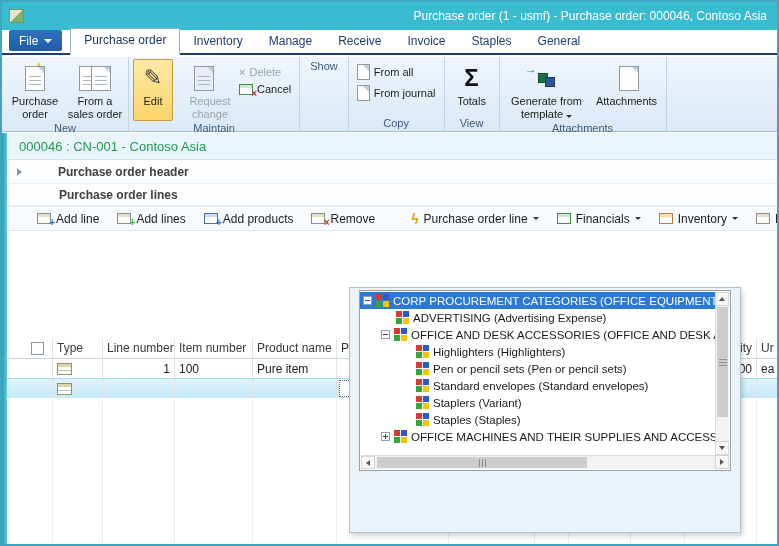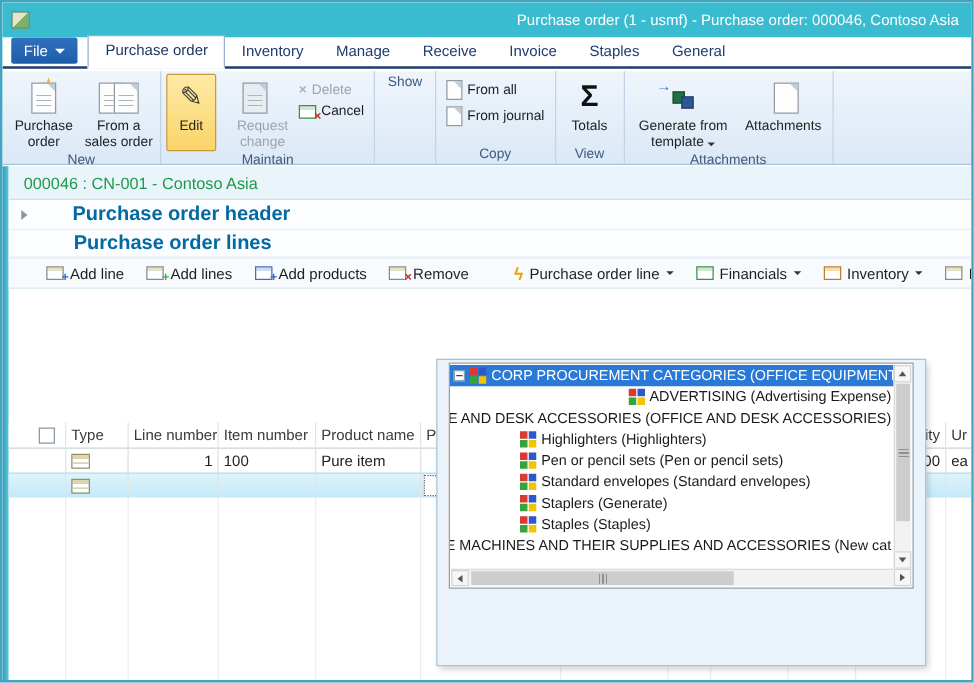--- a/index.html
+++ b/index.html
@@ -54,21 +54,21 @@
   .mini-grid.green { border-color:#3f8f49; background:linear-gradient(#cfe8d2 0 3px,#fff 3px); }
   .mini-grid.orange { border-color:#c07e2a; background:linear-gradient(#f3ddb9 0 3px,#fff 3px); }
   .mini-grid.blue { border-color:#4a6fae; background:linear-gradient(#cfdcf0 0 3px,#fff 3px); }
 
   
   .accent { position:absolute; left:0; top:131px; bottom:0; width:5px; background:linear-gradient(90deg,#2f9cb6,#5ecadd); }
   .client { position:absolute; left:5px; top:131px; right:0; bottom:0; background:#fff; }
   .breadcrumb { height:27px; background:#e9f5fa; border-bottom:1px solid #cde2ed; display:flex; align-items:center; padding-left:12px; font-size:13px; color:#1f9a4c; }
   .sec-hdr { height:24px; display:flex; align-items:center; gap:8px; padding-left:10px; border-bottom:1px solid #e7eff5; background:#fcfdfe; }
   .tri-right { width:0; height:0; border-top:4px solid transparent; border-bottom:4px solid transparent; border-left:5px solid #8a98a6; }
-  .sec-title { font-size:16px; font-weight:bold; color:#0369a1;padding-left:28px; }
+  .sec-title { font-size:12px; font-weight:bold; color:#404040;padding-left:28px; }
   .sec-lines { height:22px; display:flex; align-items:center; padding-left:24px; }
 
   
   .gtoolbar { height:25px; background:#f7fbfe; border-top:1px solid #e2edf5; border-bottom:1px solid #d9e7f0; display:flex; align-items:center; gap:18px; padding-left:30px; font-size:12px; color:#1e1e1e; white-space:nowrap; overflow:hidden; }
   .titem { display:flex; align-items:center; gap:5px; }
   .tb-sep { width:1px; height:16px; background:#d3dfe8; }
   .bolt { color:#e9a400; font-weight:bold; font-size:14px; line-height:1; }
 
   
   .grid { position:absolute; left:0; right:0; top:205px; bottom:0; }
@@ -91,21 +91,21 @@
   .combo .dbtn { width:16px; background:#f3f6f9; border:1px solid #8aa0b4; border-left:none; display:flex; align-items:center; justify-content:center; }
 
   
   .panel { position:absolute; left:342px; top:154px; width:392px; height:246px; background:#eaf3fa; border:1px solid #a9c4d6; box-shadow:2px 3px 5px rgba(0,0,0,.18); }
   .filter-bar { margin:8px 9px 6px 9px; height:34px; background:#e2eff9; border:1px solid #c9ddec; display:flex; align-items:center; gap:8px; padding-left:10px; font-size:12px; color:#333; }
   .filter-bar input { width:150px; height:20px; border:1px solid #8aa8bf; background:#fff; font-size:12px; padding:0 3px; outline:none; }
   .tree-box { margin:2px 9px 9px 9px; height:181px; background:#fff; border:1px solid #95a0ab; position:relative; overflow:hidden; }
   .tree { position:absolute; left:0; right:15px; top:1px; bottom:15px; overflow:hidden; font-size:11.5px; color:#1a1a1a; }
   .trow { height:17px; display:flex; align-items:center; gap:4px; white-space:nowrap; overflow:hidden; padding-right:2px; }
   .trow.sel { background:#2b79d7; color:#fff; }
-  .lv0{padding-left:3px;} .lv1{padding-left:21px;justify-content:flex-end;} .lv2{padding-left:41px;}
+  .lv0{padding-left:3px;} .lv1{padding-left:21px;} .lv2{padding-left:41px;}
   .expander { width:9px; height:9px; border:1px solid #88a0b8; background:#fff; position:relative; flex:none; }
   .expander::before { content:""; position:absolute; left:1px; right:1px; top:3px; height:1px; background:#444; }
   .expander.plus::after { content:""; position:absolute; top:1px; bottom:1px; left:3px; width:1px; background:#444; }
   .exp-space { width:11px; flex:none; }
   .cat-ic { width:13px; height:13px; flex:none; display:grid; grid-template-columns:6px 6px; grid-template-rows:6px 6px; gap:1px; }
   .cat-ic i { display:block; }
   .cat-ic i:nth-child(1){background:#d93a31;} .cat-ic i:nth-child(2){background:#2e58c8;}
   .cat-ic i:nth-child(3){background:#36a43a;} .cat-ic i:nth-child(4){background:#f3c400;}
 
   
@@ -462,21 +462,21 @@
               <span>Standard envelopes (Standard envelopes)</span>
             </div>
           <div class="trow lv2">
               <span class="exp-space"></span>
               <span class="cat-ic">
                 <i></i>
                 <i></i>
                 <i></i>
                 <i></i>
               </span>
-              <span>Staplers (Generate)</span>
+              <span>Staplers (Variant)</span>
             </div>
           <div class="trow lv2">
               <span class="exp-space"></span>
               <span class="cat-ic">
                 <i></i>
                 <i></i>
                 <i></i>
                 <i></i>
               </span>
               <span>Staples (Staples)</span>

